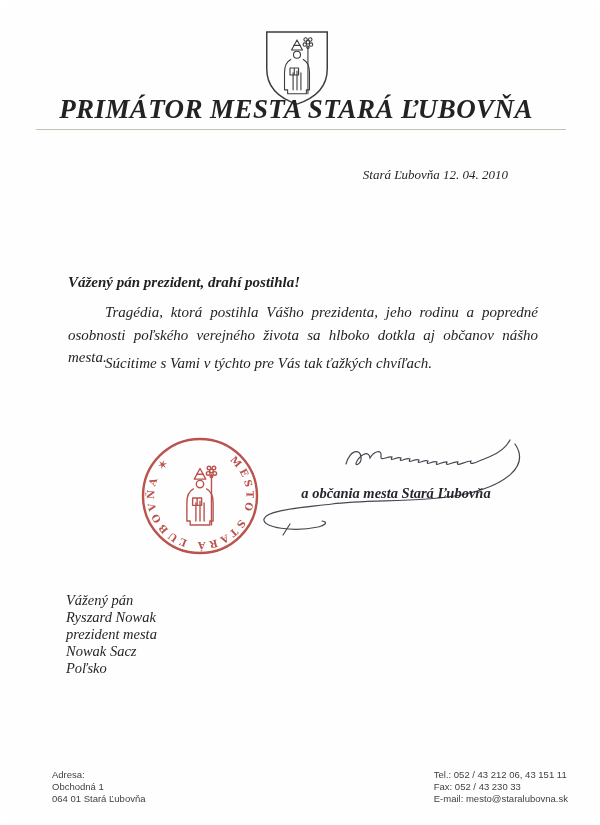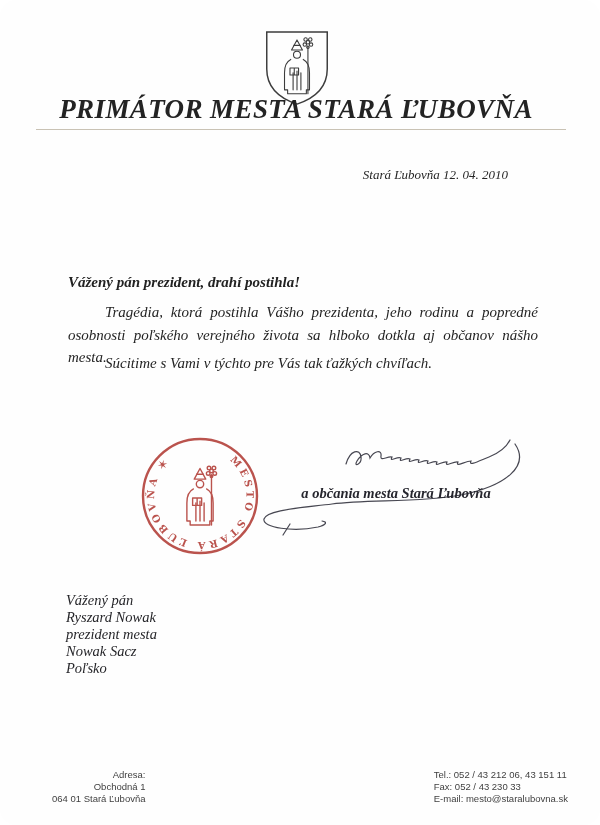--- a/index.html
+++ b/index.html
@@ -43,21 +43,21 @@
   .signer-name{top:466px;font-size:14.5px;}
   .signer-subtitle{top:485px;font-size:14.5px;}
   
   .addressee{position:absolute;left:66px;top:592px;font-size:14.5px;font-weight:normal;
     font-style:italic;line-height:17px;color:#26262a;}
   
   .footer-left,.footer-right{
     position:absolute;top:769px;font-family:"Liberation Sans","DejaVu Sans",sans-serif;
     font-size:9.5px;line-height:12px;color:#3f3f3f;
   }
-  .footer-left{left:52px;text-align:right;}
+  .footer-left{left:52px;text-align:left;}
   .footer-right{right:32px;text-align:left;}
 </style>
 </head>
 <body>
 
 <svg width="0" height="0" style="position:absolute" aria-hidden="true">
   <defs>
     <g id="bishop-figure" fill="none" stroke-linecap="round" stroke-linejoin="round">
       <path d="M23,17 L30,4 L37,17 Z"></path>
       <path d="M26,11 L34,11"></path>

